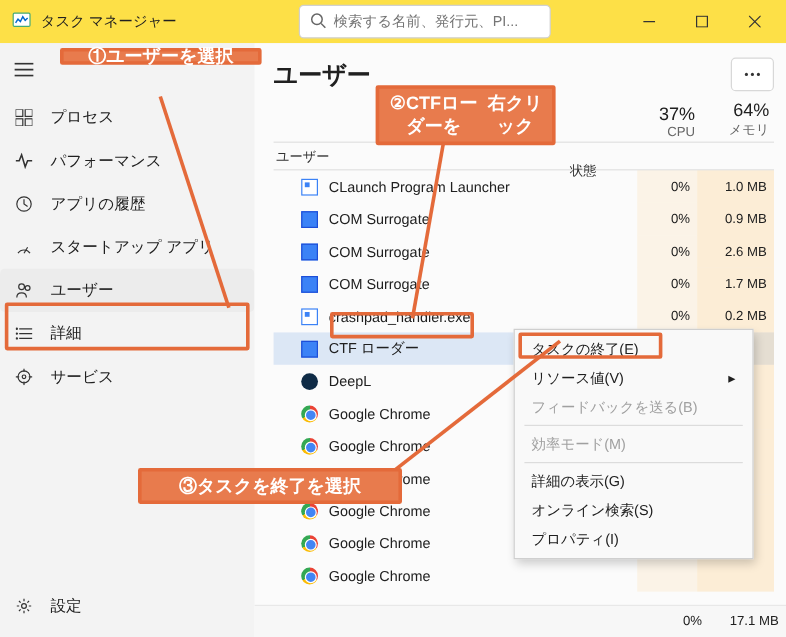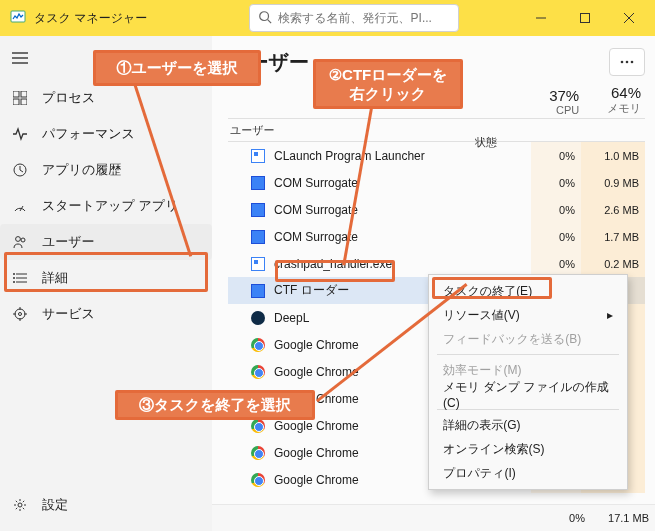--- a/index.html
+++ b/index.html
@@ -344,33 +344,32 @@
     </div>
   </div>
 </div>
 
 <div class="ctx-menu" id="ctx">
     <div class="mi">タスクの終了(E)</div>
     <div class="mi">リソース値(V)<span style="margin-left: auto;">▸</span></div>
     <div class="mi disabled">フィードバックを送る(B)</div>
     <div class="sep"></div>
     <div class="mi disabled">効率モード(M)</div>
-    <div class="mi">メモリ ダンプ ファイルの作成(C)</div>
     <div class="sep"></div>
     <div class="mi">詳細の表示(G)</div>
     <div class="mi">オンライン検索(S)</div>
     <div class="mi">プロパティ(I)</div>
   </div>
 
-<div class="ann" style="top:50px;left:50px;width:168px;height:36px;margin-left:43px;">①ユーザーを選択</div>
-<div class="ann" style="top:59px;left:313px;width:150px;height:50px;flex-direction:column;line-height:1.3;">
+<div class="ann" style="top:40px;left:50px;width:168px;height:14px;">①ユーザーを選択</div>
+<div class="ann" style="top:71px;left:313px;width:150px;height:50px;line-height:1.3;">
   <div>②CTFローダーを</div>
   <div>右クリック</div>
 </div>
-<div class="ann" style="top:390px;left:115px;width:200px;height:30px;">③タスクを終了を選択</div>
+<div class="ann" style="top:390px;left:115px;width:220px;height:30px;">③タスクを終了を選択</div>
 
 <div class="ann-box" style="top:252px;left:4px;width:204px;height:40px;"></div>
 <div class="ann-box" style="top:260px;left:275px;width:120px;height:22px;"></div>
 <div class="ann-box" style="top:277px;left:432px;width:120px;height:22px;"></div>
 
 <div class="ann-line" style="top:80px;left:135px;width:185px;transform:rotate(72deg);"></div>
 <div class="ann-line" style="top:108px;left:373px;width:160px;transform:rotate(100deg);"></div>
 <div class="ann-line" style="top:400px;left:316px;width:190px;transform:rotate(-38deg);"></div>
 
 </body></html>

